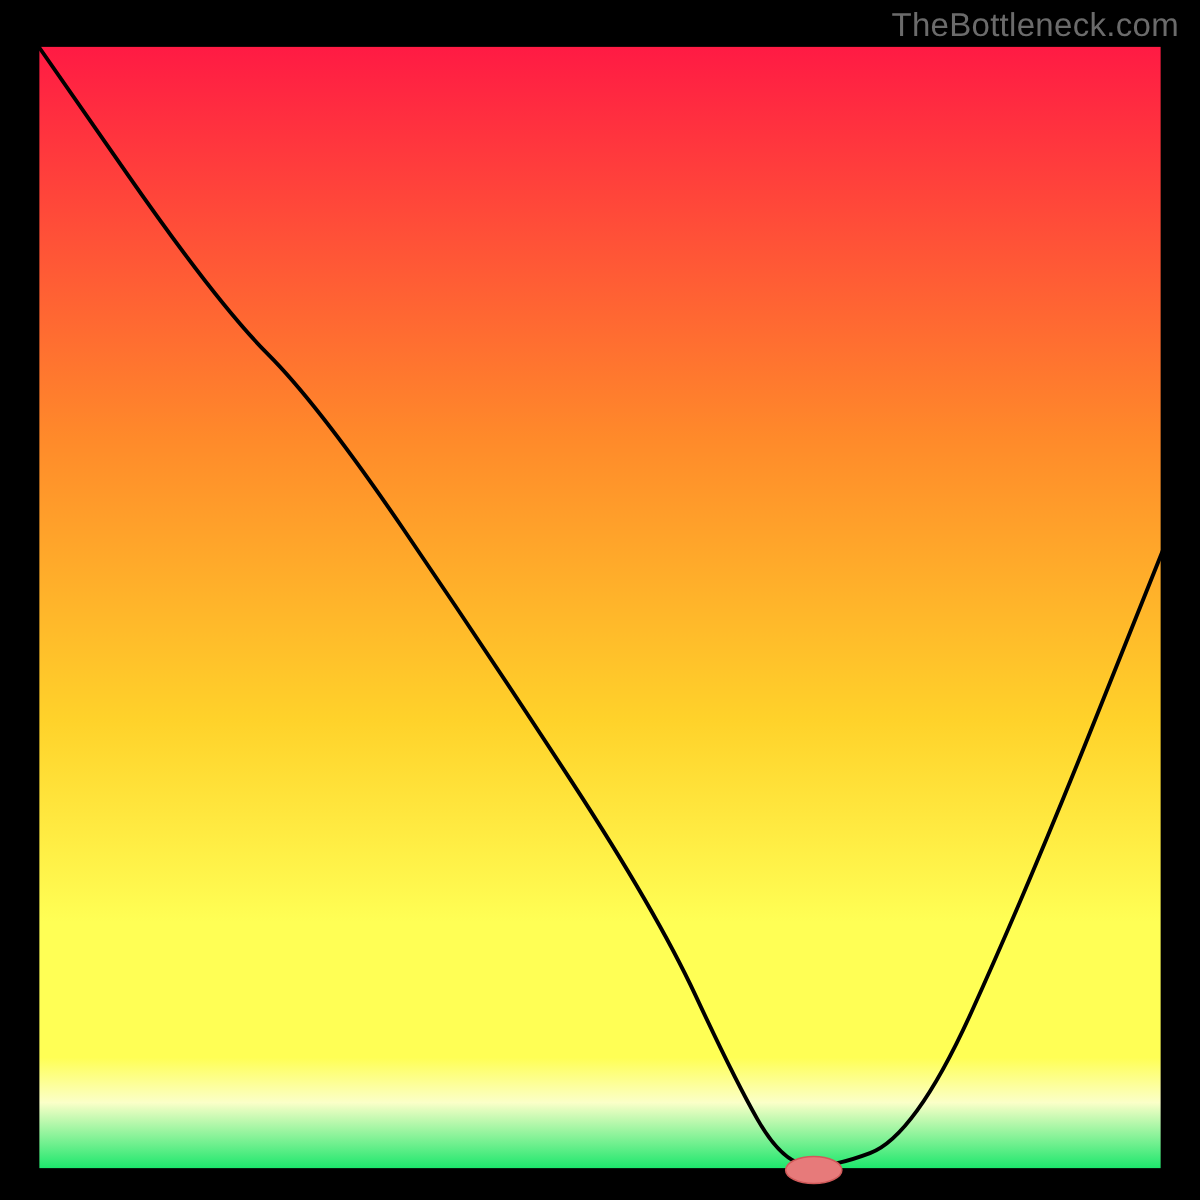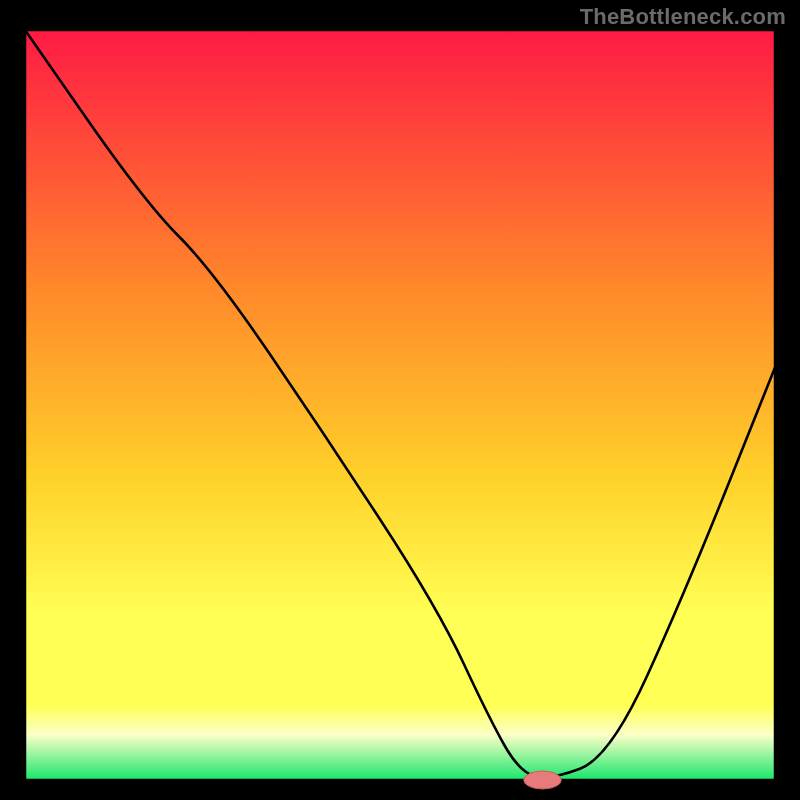--- a/index.html
+++ b/index.html
@@ -14,21 +14,21 @@
     position: relative;
     width: 800px;
     height: 800px;
   }
   .watermark {
     position: absolute;
     top: 4px;
     right: 14px;
     font-family: Arial, Helvetica, sans-serif;
     font-size: 22px;
-    font-weight: 700;
+    font-weight: 400;
     color: #6b6b6b;
     letter-spacing: 0.2px;
     z-index: 5;
   }
   svg {
     position: absolute;
     left: 0;
     top: 0;
   }
 </style>

